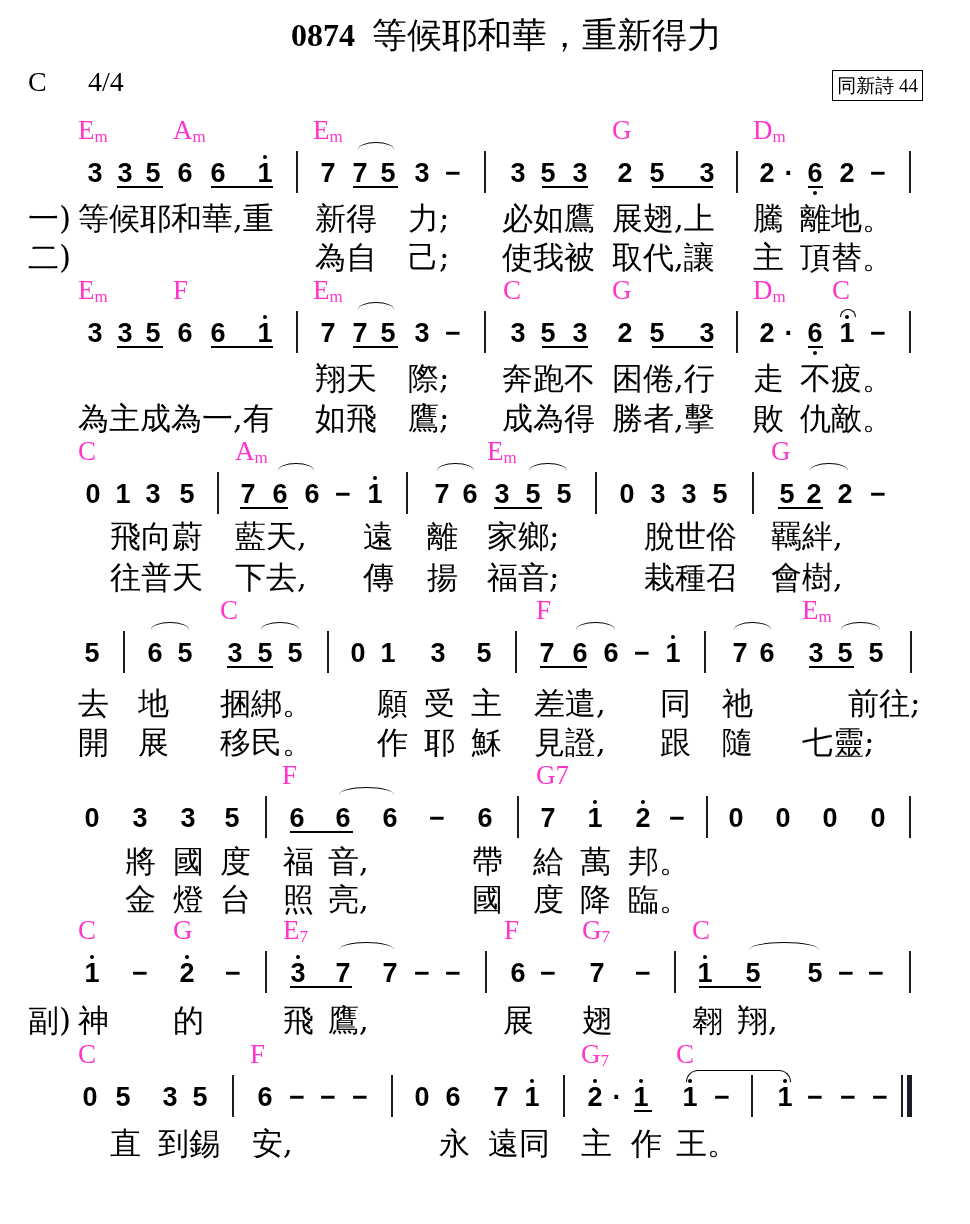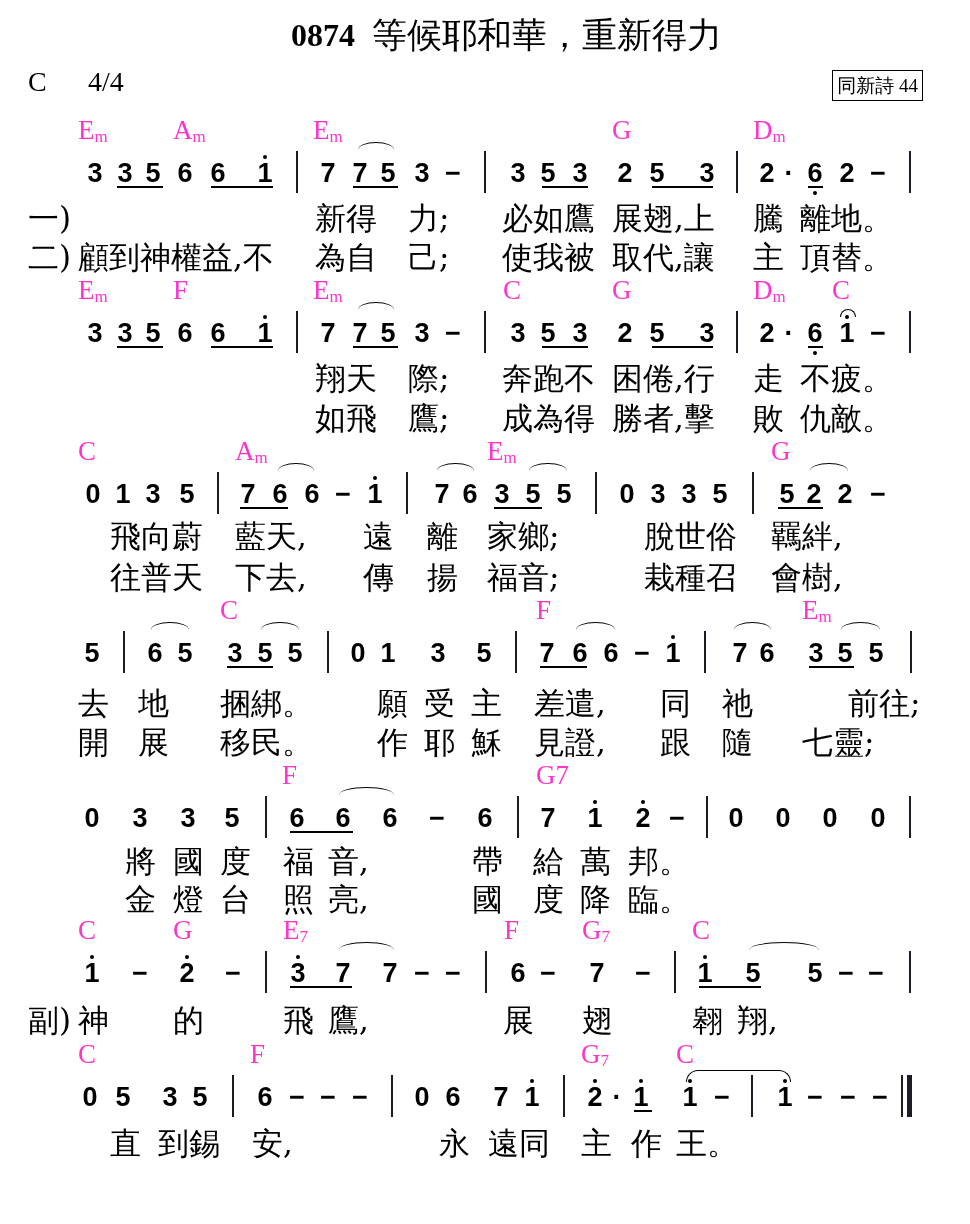--- a/index.html
+++ b/index.html
@@ -78,30 +78,30 @@
   <b class="bm" style="left:117px;width:46px"></b>
   <b class="bm" style="left:211px;width:62px"></b>
   <b class="bm" style="left:353px;width:45px"></b>
   <b class="bm" style="left:542px;width:46px"></b>
   <b class="bm" style="left:652px;width:61px"></b>
   <b class="bm" style="left:808px;width:15px"></b>
   <b class="sl" style="left:358px;width:36px"></b>
  </div>
  <div class="lr" style="top:30px">
   <i class="ly" style="left:28px">一)</i>
+  <i class="ly" style="left:78px">等候耶和華,重</i>
   <i class="ly" style="left:315px">新得</i>
   <i class="ly" style="left:408px">力;</i>
   <i class="ly" style="left:502px">必如鷹</i>
   <i class="ly" style="left:612px">展翅,上</i>
   <i class="ly" style="left:753px">騰</i>
   <i class="ly" style="left:800px">離地。</i>
  </div>
  <div class="lr" style="top:69px">
   <i class="ly" style="left:28px">二)</i>
-  <i class="ly" style="left:78px">顧到神權益,不</i>
   <i class="ly" style="left:315px">為自</i>
   <i class="ly" style="left:408px">己;</i>
   <i class="ly" style="left:502px">使我被</i>
   <i class="ly" style="left:612px">取代,讓</i>
   <i class="ly" style="left:753px">主</i>
   <i class="ly" style="left:800px">頂替。</i>
  </div>
 </div>
 
 <div class="sys" style="top:333px">
@@ -151,20 +151,21 @@
  </div>
  <div class="lr" style="top:30px">
   <i class="ly" style="left:315px">翔天</i>
   <i class="ly" style="left:408px">際;</i>
   <i class="ly" style="left:502px">奔跑不</i>
   <i class="ly" style="left:612px">困倦,行</i>
   <i class="ly" style="left:753px">走</i>
   <i class="ly" style="left:800px">不疲。</i>
  </div>
  <div class="lr" style="top:70px">
+  <i class="ly" style="left:78px">為主成為一,有</i>
   <i class="ly" style="left:315px">如飛</i>
   <i class="ly" style="left:408px">鷹;</i>
   <i class="ly" style="left:502px">成為得</i>
   <i class="ly" style="left:612px">勝者,擊</i>
   <i class="ly" style="left:753px">敗</i>
   <i class="ly" style="left:800px">仇敵。</i>
  </div>
 </div>
 
 <div class="sys" style="top:494px">

